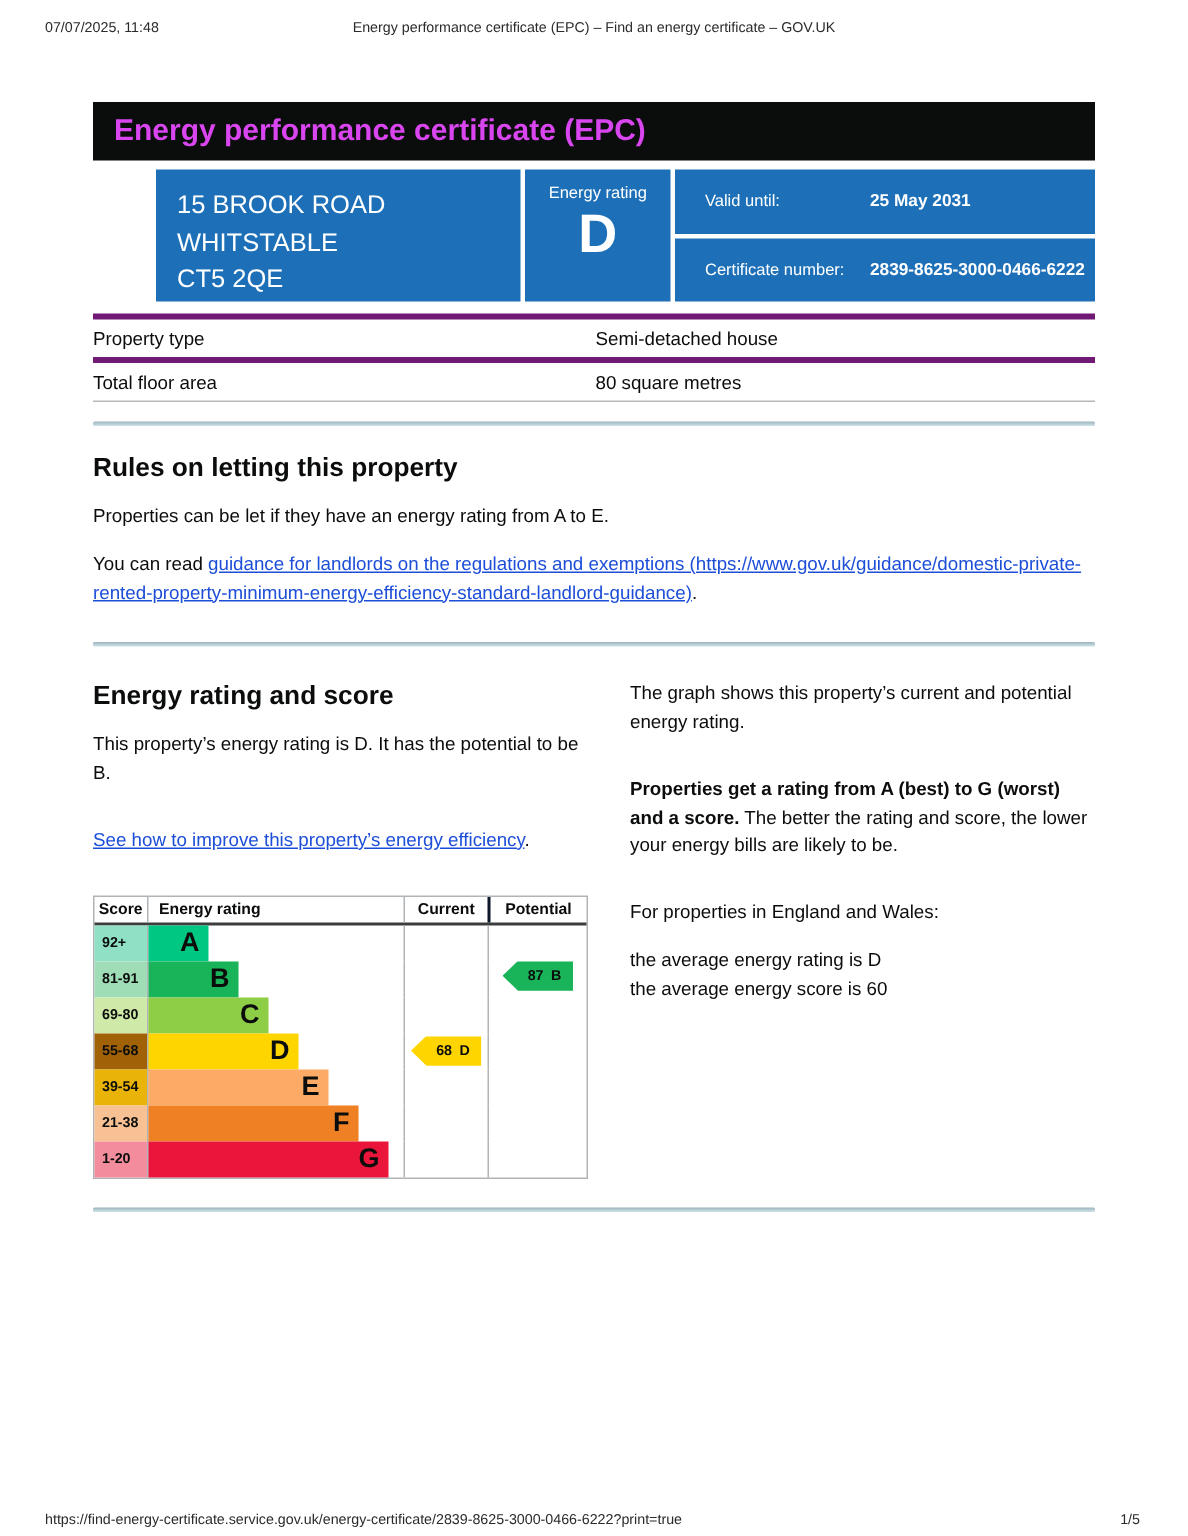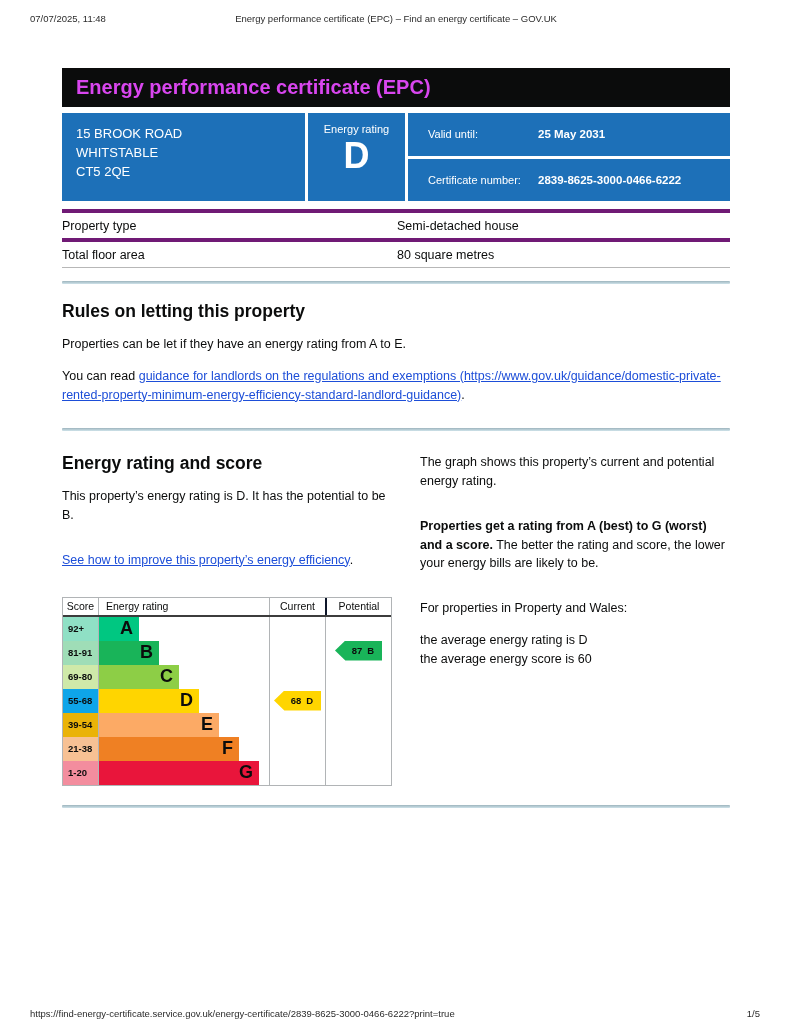--- a/index.html
+++ b/index.html
@@ -13,21 +13,21 @@
   .print-meta .ttl { display:block; text-align:center; }
   .content { width:668px; margin:0 auto; padding-top:68px; }
 
   
   .banner { background:#0b0c0c; color:#d946ef; height:39px; line-height:39px;
             font-size:20px; font-weight:bold; padding-left:14px; }
 
   
   .summary { display:flex; gap:3px; background:#fff; margin-top:6px; height:88px; }
   .summary .cell { background:#1d70b8; color:#fff; }
-  .addr { flex:0 0 243px; padding:12px 14px; font-size:13px; line-height:1.45; }
+  .addr { flex:0 0 243px; padding:12px 14px; font-size:17px; line-height:1.45;margin-left:42px; }
   .rating-cell { flex:0 0 97px; text-align:center; padding-top:10px; }
   .rating-cell .lbl { font-size:11px; }
   .rating-cell .big { font-size:36px; font-weight:bold; line-height:1.15; }
   .meta-cell { flex:1; background:#fff !important; display:flex; flex-direction:column; gap:3px; }
   .meta-row { background:#1d70b8; color:#fff; flex:1; display:flex; align-items:center; font-size:11px; }
   .meta-row .lbl { width:130px; padding-left:20px; }
   .meta-row .val { font-weight:bold; font-size:11.5px; }
 
   
   .prop-table { margin-top:8px; }
@@ -49,21 +49,21 @@
   .col-left { flex:0 0 335px; }
   .col-right { flex:0 0 310px; margin-left:23px; }
   .col-left h2, .col-right h2 { margin-top:2px; }
   .col-right p.body:first-child { margin-top:2px; }
   .mt-lg { margin-top:26px !important; }
   .avg-lines { font-size:12.5px; line-height:1.5; margin-top:13px; }
 
   
   .epc { width:330px; border:1px solid #b1b4b6; margin-top:27px; font-size:0; }
   .epc-header { display:flex; border-bottom:2px solid #3c3c3c; height:19px; align-items:center; }
-  .epc-header > div { font-size:10.5px; font-weight:normal; height:100%; display:flex; align-items:center; }
+  .epc-header > div { font-size:10.5px; font-weight:bold; height:100%; display:flex; align-items:center; }
   .hc-score { width:36px; justify-content:center; border-right:1px solid #b1b4b6; }
   .hc-rating { flex:1; padding-left:7px; }
   .hc-current { width:56px; justify-content:center; border-left:1px solid #b1b4b6; }
   .hc-potential { width:66px; justify-content:center; border-left:2px solid #0f172a; }
   .epc-row { display:flex; height:24px; }
   .score-cell { width:36px; font-size:9.5px; font-weight:bold; display:flex; align-items:center;
                 padding-left:5px; border-right:1px solid #b1b4b6; }
   .rating-area { flex:1; position:relative; }
   .bar { height:100%; display:flex; align-items:center; justify-content:flex-end;
          padding-right:6px; font-size:18px; font-weight:bold; color:#0b0c0c; }
@@ -71,21 +71,21 @@
   .pot-cell { width:66px; border-left:1px solid #b1b4b6; display:flex; align-items:flex-start; justify-content:center; }
   .arrow { width:47px; height:20px; display:flex; align-items:center; justify-content:center;
            gap:5px; padding-left:9px; font-size:9.5px; font-weight:bold;
            clip-path:polygon(0 50%, 22% 0, 100% 0, 100% 100%, 22% 100%); }
   .arrow-current { background:#ffd500; }
   .arrow-potential { background:#19b459; }
   
   .band-a .bar { background:#00c781; width:40px; }   .band-a .score-cell { background:#8fe0c5; }
   .band-b .bar { background:#19b459; width:60px; }   .band-b .score-cell { background:#9fddb7; }
   .band-c .bar { background:#8dce46; width:80px; }   .band-c .score-cell { background:#cfe9a9; }
-  .band-d .bar { background:#ffd500; width:100px; }  .band-d .score-cell { background:#0ea5e9;text-align:center; }
+  .band-d .bar { background:#ffd500; width:100px; }  .band-d .score-cell { background:#a16207;text-align:center; }
   .band-e .bar { background:#fcaa65; width:120px; }  .band-e .score-cell { background:#eab308; }
   .band-f .bar { background:#ef8023; width:140px; }  .band-f .score-cell { background:#f7c194; }
   .band-g .bar { background:#e9153b; width:160px; }  .band-g .score-cell { background:#f38d9e; }
 
   .print-footer { position:absolute; bottom:16px; left:0; width:100%; font-size:9.5px; color:#2b2b2b; }
   .print-footer .url { position:absolute; left:30px; top:0; }
   .print-footer .pg { position:absolute; right:32px; top:0; }
 </style>
 </head>
 <body>
@@ -219,21 +219,21 @@
             </div>
           <div class="cur-cell"></div>
           <div class="pot-cell"></div>
         </div>
       </div>
     </div>
 
     <div class="col-right">
       <p class="body">The graph shows this property’s current and potential energy rating.</p>
       <p class="body mt-lg"><b>Properties get a rating from A (best) to G (worst) and a score.</b><span> The better the rating and score, the lower your energy bills are likely to be.</span></p>
-      <p class="body mt-lg">For properties in Property and Wales:</p>
+      <p class="body mt-lg">For properties in England and Wales:</p>
       <div class="avg-lines">
         <div>the average energy rating is D</div>
         <div>the average energy score is 60</div>
       </div>
     </div>
   </div>
 
   <div class="divider d3"></div>
 
 </div>

